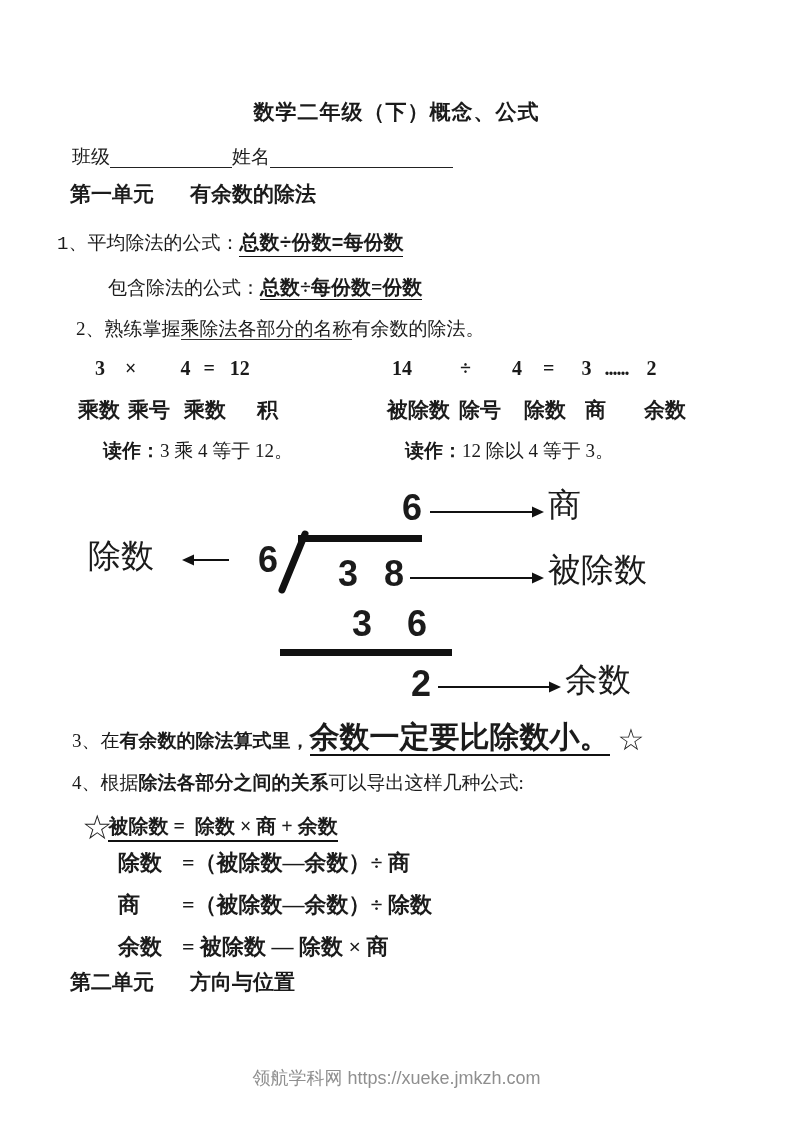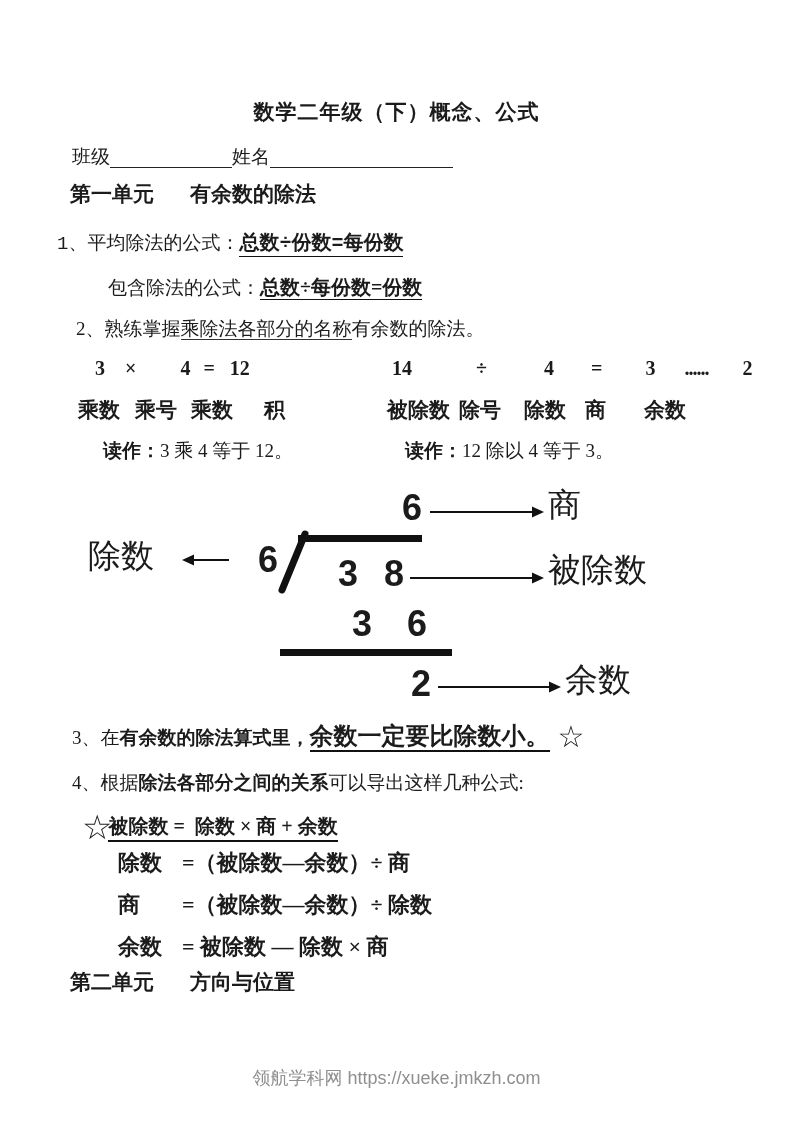--- a/index.html
+++ b/index.html
@@ -31,50 +31,50 @@
   .item2{top:318px;left:76px;}
   .formula-inline{font-weight:700;font-size:20px;border-bottom:1.8px solid #111;padding-bottom:1px;}
   .u-thin{border-bottom:1.2px solid #333;}
   
   .tok-row{display:flex;font-weight:700;font-size:20px;}
   .mul-eq{top:357px;left:95px;}
   .mul-eq span:nth-child(2){margin-left:20px;}
   .mul-eq span:nth-child(3){margin-left:44px;}
   .mul-eq span:nth-child(4){margin-left:13px;}
   .mul-eq span:nth-child(5){margin-left:15px;}
-  .div-eq{top:357px;left:392px;gap:16px;}
+  .div-eq{top:357px;left:392px;}
   .div-eq span:nth-child(2){margin-left:48px;}
   .div-eq span:nth-child(3){margin-left:41px;}
   .div-eq span:nth-child(4){margin-left:21px;}
   .div-eq span:nth-child(5){margin-left:27px;}
   .div-eq span:nth-child(6){margin-left:13px;letter-spacing:-1px;}
   .div-eq span:nth-child(7){margin-left:18px;}
   .lab-row{display:flex;font-weight:700;font-size:21px;}
   .mul-labels{top:398px;left:78px;}
-  .mul-labels span:nth-child(2){margin-left:15px;}
+  .mul-labels span:nth-child(2){margin-left:8px;}
   .mul-labels span:nth-child(3){margin-left:14px;}
   .mul-labels span:nth-child(4){margin-left:31px;}
   .div-labels{top:398px;left:387px;}
   .div-labels span:nth-child(2){margin-left:9px;}
   .div-labels span:nth-child(3){margin-left:23px;}
   .div-labels span:nth-child(4){margin-left:19px;}
   .div-labels span:nth-child(5){margin-left:38px;}
   .read-line{font-size:19px;}
   .mul-read{top:440px;left:103px;}
   .div-read{top:440px;left:405px;}
   .read-label{font-weight:700;}
   
   .figure{top:485px;left:0;width:793px;height:235px;}
   .figure svg{position:absolute;top:0;left:0;}
   .fig-num{position:absolute;font-family:"Liberation Sans","DejaVu Sans",sans-serif;font-weight:700;font-size:36px;line-height:1;}
   .fig-cjk{position:absolute;font-size:33px;line-height:1;}
   
   .item3{top:720px;left:72px;}
   .item3 .b{font-weight:700;}
-  .big-rule{font-weight:700;font-size:24px;border-bottom:2px solid #111;padding-bottom:1px;}
+  .big-rule{font-weight:700;font-size:30px;border-bottom:2px solid #111;padding-bottom:1px;}
   .star{font-size:30px;font-weight:400;}
   .item3 .star{margin-left:8px;vertical-align:-3px;}
   .item4{top:772px;left:72px;}
   .item4 .b{font-weight:700;}
   
   .formula1{top:803px;left:82px;display:flex;align-items:flex-end;}
   .formula1 .star{font-size:34px;margin-right:-4px;position:relative;top:5px;}
   .formula1 .f-text{font-weight:700;font-size:20px;border-bottom:2px solid #111;padding-bottom:2px;white-space:pre;}
   .f-line{font-weight:700;font-size:22px;display:flex;white-space:pre;}
   .f-line .f-label{display:inline-block;width:64px;}

